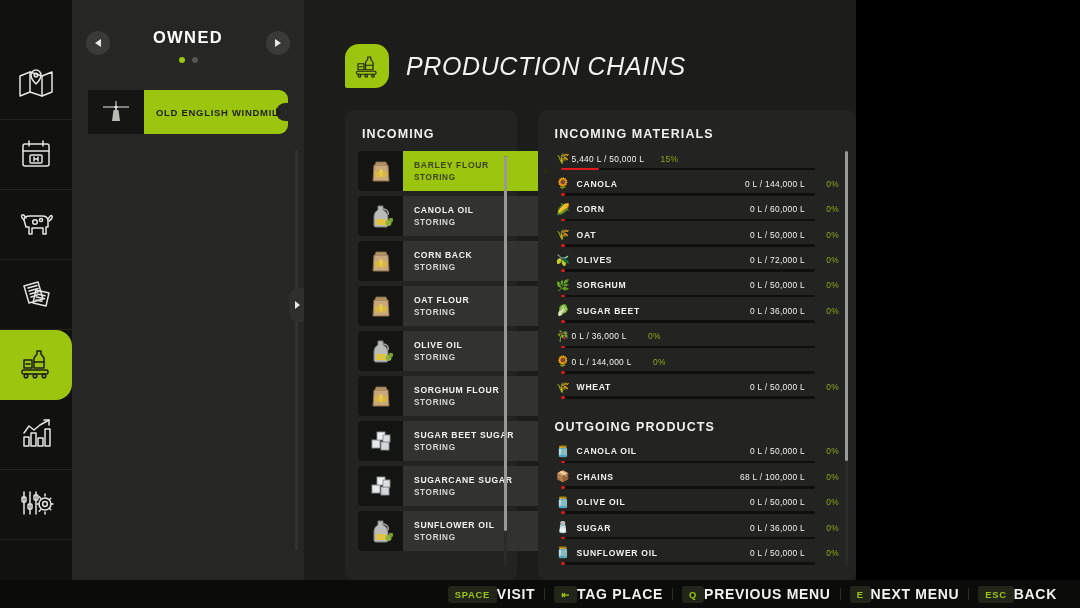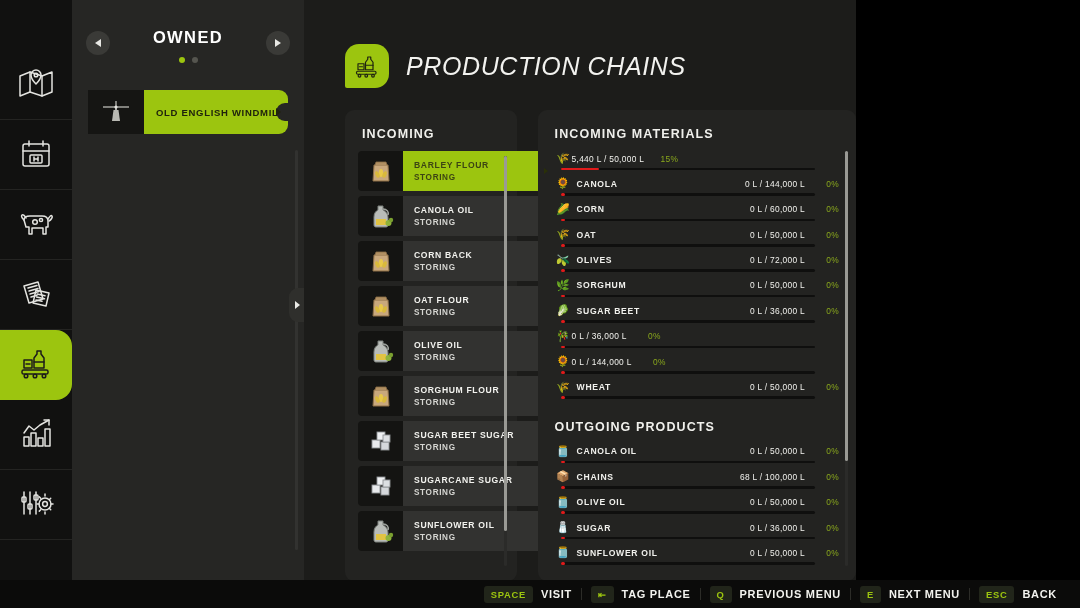--- a/index.html
+++ b/index.html
@@ -190,26 +190,26 @@
   #materials-scroll-thumb {
     position: absolute; left: 0; top: 0; width: 3px; height: 310px; background: #9a9a95; border-radius: 2px;
   }
 
   
   #footer {
     position: absolute; left: 0; bottom: 0; width: 1080px; height: 28px;
     background: #0b0b0a; display: flex; align-items: center; justify-content: flex-end;
     padding-right: 14px; gap: 0;
   }
-  .hint { display: flex; align-items: center; gap: 8px; padding: 0 9px; }
+  .hint { display: flex; align-items: center; gap: 0; padding: 0 9px; }
   .hint .key {
     background: #21251a; color: #9cc50f; font-size: 9.4px; font-weight: bold;
     letter-spacing: 0.7px; padding: 3px 7px; border-radius: 3px; min-width: 17px; text-align: center;
   }
-  .hint .act { color: #f2f2ee; font-size: 11px; font-weight: bold; letter-spacing: 0.7px; }
+  .hint .act { color: #f2f2ee; font-size: 14px; font-weight: bold; letter-spacing: 0.7px; }
   .hint-sep { width: 1px; height: 12px; background: #2c2c28; }
 </style>
 </head>
 <body>
 
 <div id="app">
 
   <div id="rail">
     <div class="rail-item spacer-top"></div>
 

